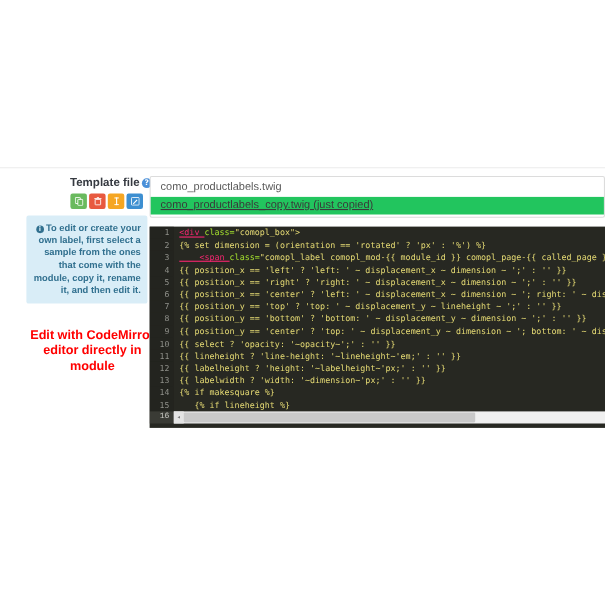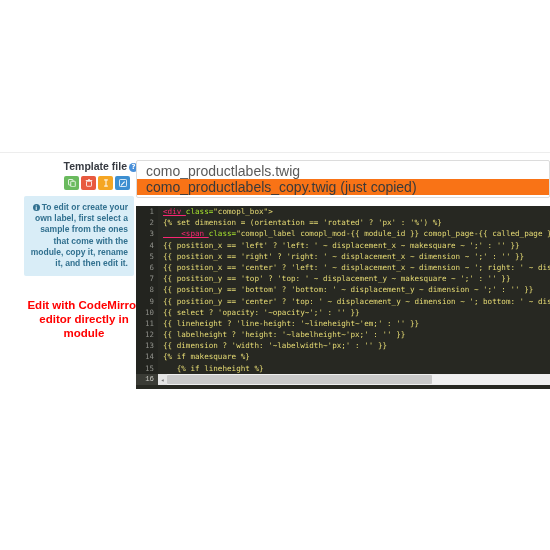--- a/index.html
+++ b/index.html
@@ -131,30 +131,31 @@
 
   #file-select {
     background: #ffffff;
     border: 1px solid #dcdcdc;
     border-radius: 2px;
     padding: 2px 0 2px 0;
     width: 414px;
     box-sizing: border-box;
   }
   .select-option {
-    font-size: 14px;
+    font-size: 10px;
     color: #5a5a5a;
     padding: 2px 8px 2px 9px;
     line-height: 12px;
     white-space: nowrap;
     cursor: pointer;
   }
   .select-option.selected {
-    background: #f97316;
+    background: #22c55e;
     color: #3a3a3a;
+    text-decoration: underline;
   }
 
   
   #code-editor {
     margin-top: 8px;
     background: #272822;
     width: 414px;
     height: 183px;
     box-sizing: border-box;
     overflow: hidden;
@@ -279,27 +280,27 @@
 
   <div id="file-select">
       <div class="select-option">como_productlabels.twig</div>
       <div class="select-option selected">como_productlabels_copy.twig (just copied)</div>
     </div>
 
   <div id="code-editor">
       <div class="code-line"><div class="gutter">1</div><div class="code-text"><span class="tok-tag">&lt;div </span><span class="tok-attr">class=</span><span class="tok-str">"comopl_box"&gt;</span></div></div>
       <div class="code-line"><div class="gutter">2</div><div class="code-text"><span class="tok-str">{% set dimension = (orientation == 'rotated' ? 'px' : '%') %}</span></div></div>
       <div class="code-line"><div class="gutter">3</div><div class="code-text"><span class="tok-tag">    &lt;span </span><span class="tok-attr">class=</span><span class="tok-str">"comopl_label comopl_mod-{{ module_id }} comopl_page-{{ called_page }}" </span></div></div>
-      <div class="code-line"><div class="gutter">4</div><div class="code-text"><span class="tok-str">{{ position_x == 'left' ? 'left: ' ~ displacement_x ~ makesquare ~ ';' : '' }}</span></div></div>
+      <div class="code-line"><div class="gutter">4</div><div class="code-text"><span class="tok-str">{{ position_x == 'left' ? 'left: ' ~ displacement_x ~ dimension ~ ';' : '' }}</span></div></div>
       <div class="code-line"><div class="gutter">5</div><div class="code-text"><span class="tok-str">{{ position_x == 'right' ? 'right: ' ~ displacement_x ~ dimension ~ ';' : '' }}</span></div></div>
       <div class="code-line"><div class="gutter">6</div><div class="code-text"><span class="tok-str">{{ position_x == 'center' ? 'left: ' ~ displacement_x ~ dimension ~ '; right: ' ~ displacement_x ~ dimension ~ ';' : '' }}</span></div></div>
-      <div class="code-line"><div class="gutter">7</div><div class="code-text"><span class="tok-str">{{ position_y == 'top' ? 'top: ' ~ displacement_y ~ makesquare ~ ';' : '' }}</span></div></div>
+      <div class="code-line"><div class="gutter">7</div><div class="code-text"><span class="tok-str">{{ position_y == 'top' ? 'top: ' ~ displacement_y ~ lineheight ~ ';' : '' }}</span></div></div>
       <div class="code-line"><div class="gutter">8</div><div class="code-text"><span class="tok-str">{{ position_y == 'bottom' ? 'bottom: ' ~ displacement_y ~ dimension ~ ';' : '' }}</span></div></div>
       <div class="code-line"><div class="gutter">9</div><div class="code-text"><span class="tok-str">{{ position_y == 'center' ? 'top: ' ~ displacement_y ~ dimension ~ '; bottom: ' ~ displacement_y ~ dimension ~ ';' : '' }}</span></div></div>
       <div class="code-line"><div class="gutter">10</div><div class="code-text"><span class="tok-str">{{ select ? 'opacity: '~opacity~';' : '' }}</span></div></div>
       <div class="code-line"><div class="gutter">11</div><div class="code-text"><span class="tok-str">{{ lineheight ? 'line-height: '~lineheight~'em;' : '' }}</span></div></div>
       <div class="code-line"><div class="gutter">12</div><div class="code-text"><span class="tok-str">{{ labelheight ? 'height: '~labelheight~'px;' : '' }}</span></div></div>
-      <div class="code-line"><div class="gutter">13</div><div class="code-text"><span class="tok-str">{{ dimension ? 'width: '~labelwidth~'px;' : '' }}</span></div></div>
+      <div class="code-line"><div class="gutter">13</div><div class="code-text"><span class="tok-str">{{ labelwidth ? 'width: '~dimension~'px;' : '' }}</span></div></div>
       <div class="code-line"><div class="gutter">14</div><div class="code-text"><span class="tok-str">{% if makesquare %}</span></div></div>
       <div class="code-line"><div class="gutter">15</div><div class="code-text"><span class="tok-str">   {% if lineheight %}</span></div></div>
       <div class="code-line scroll-row"><div class="gutter">16</div><div class="scrollbar-track"><div class="scrollbar-arrow">◂</div><div class="scrollbar-thumb"></div></div></div>
     </div>
 </div>
 
 </body></html>

